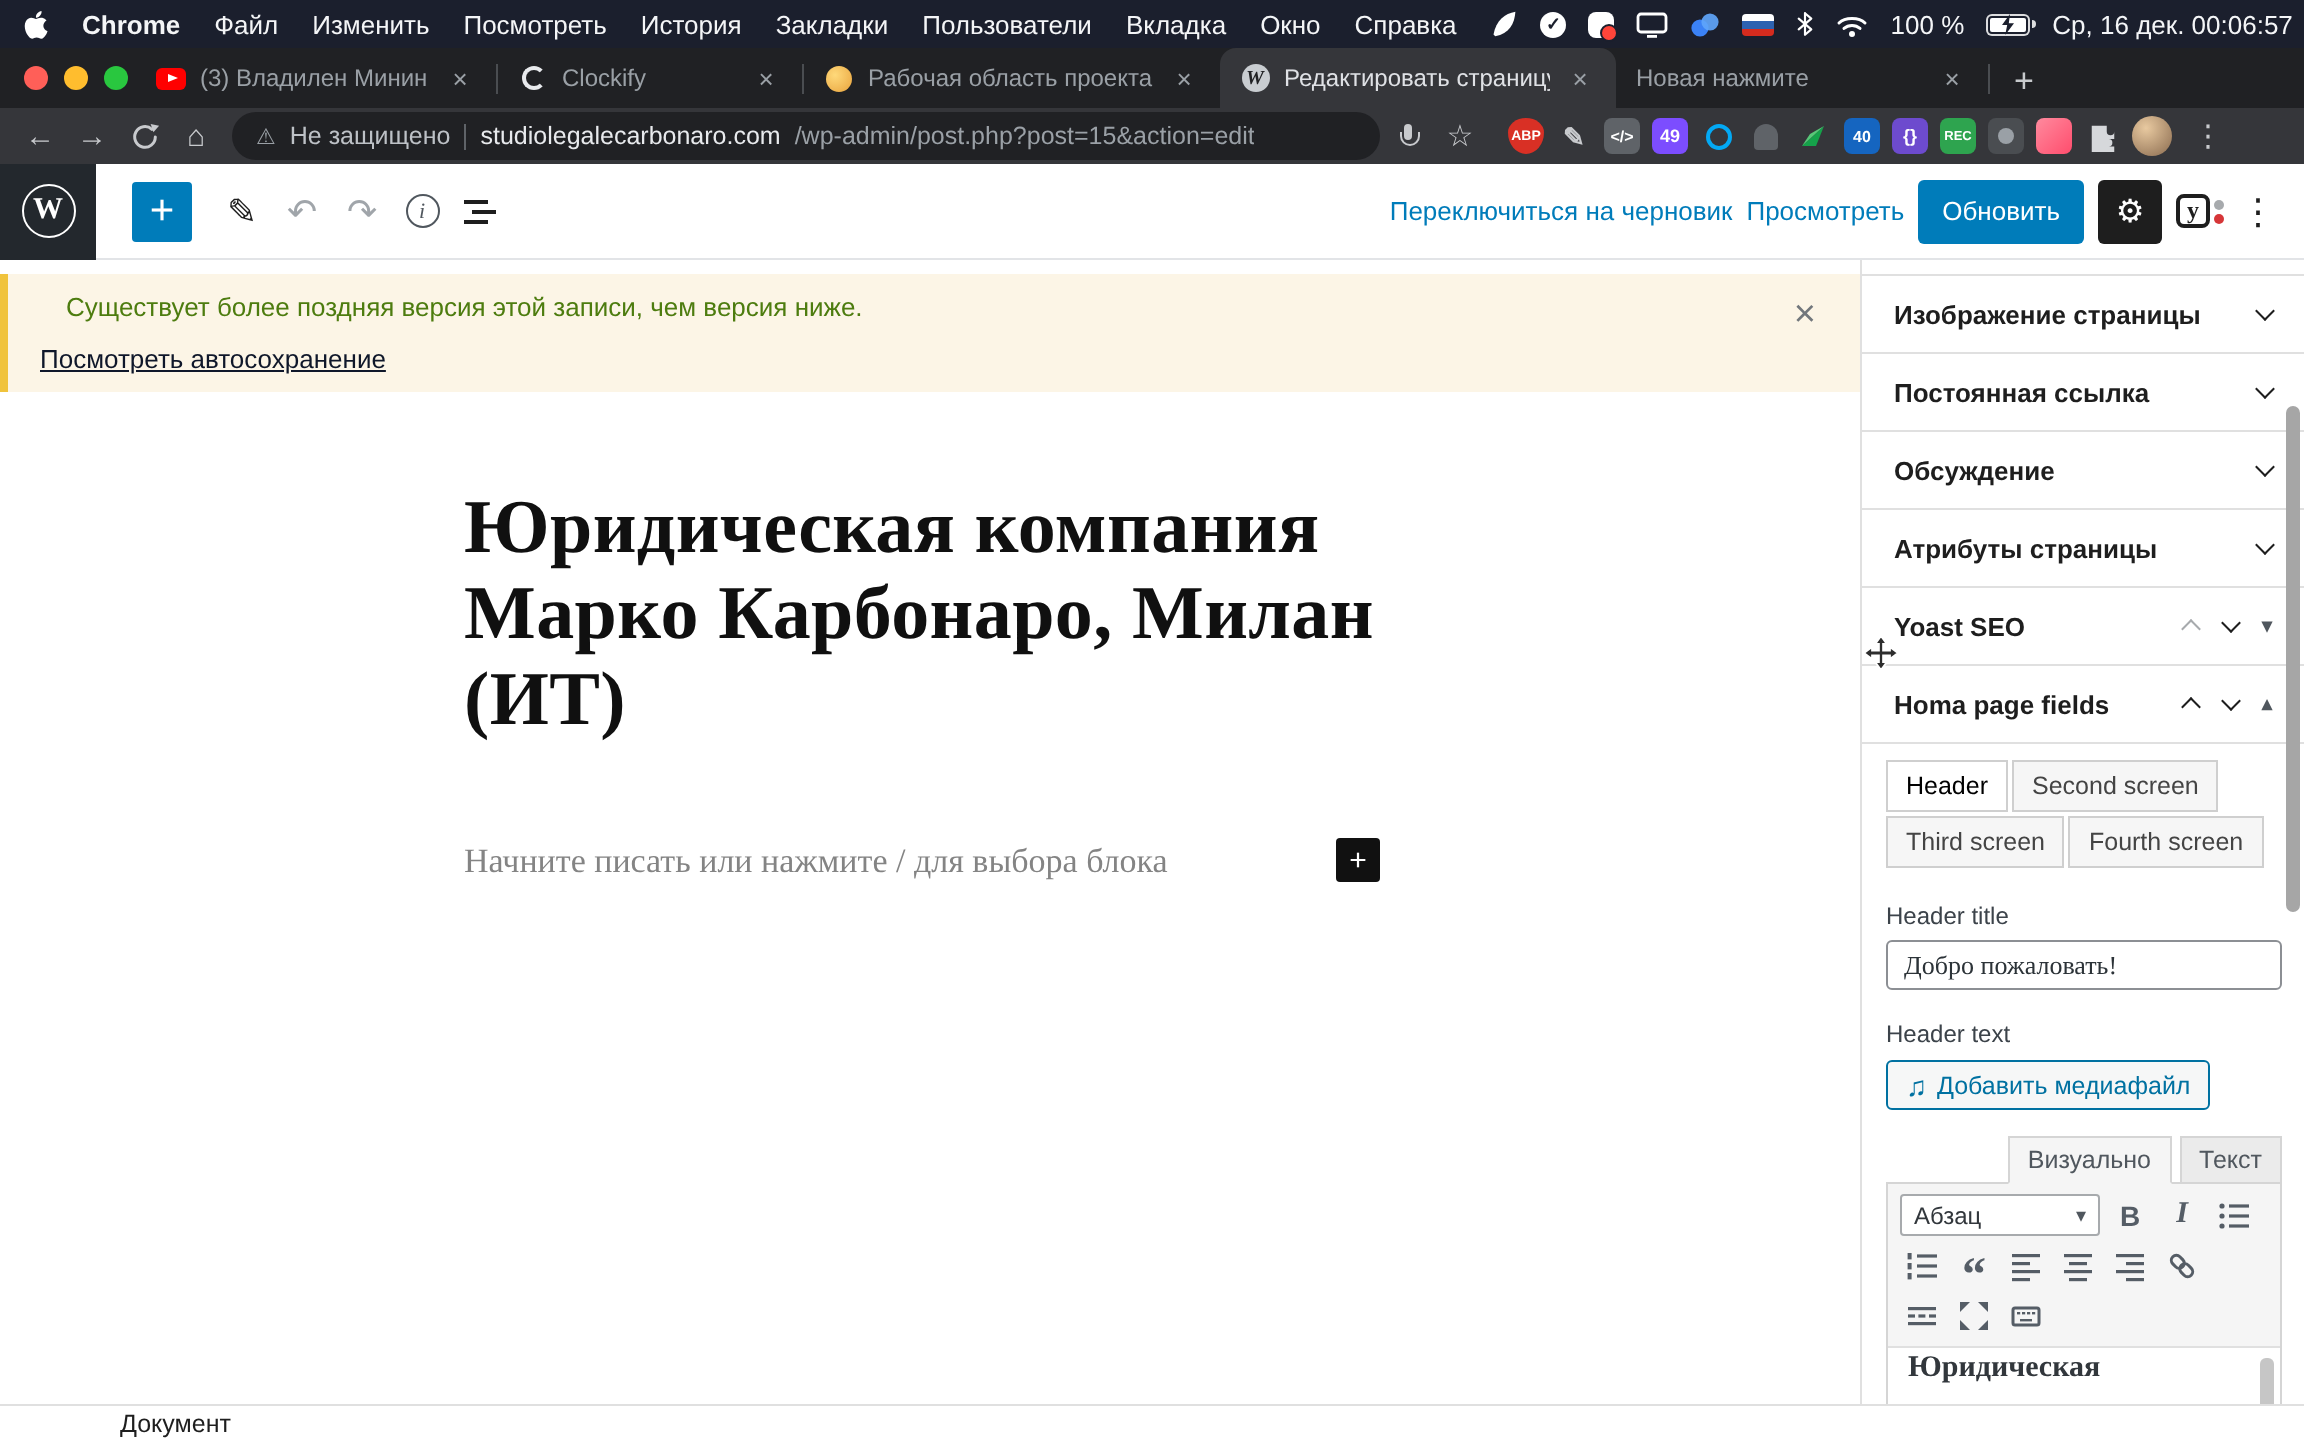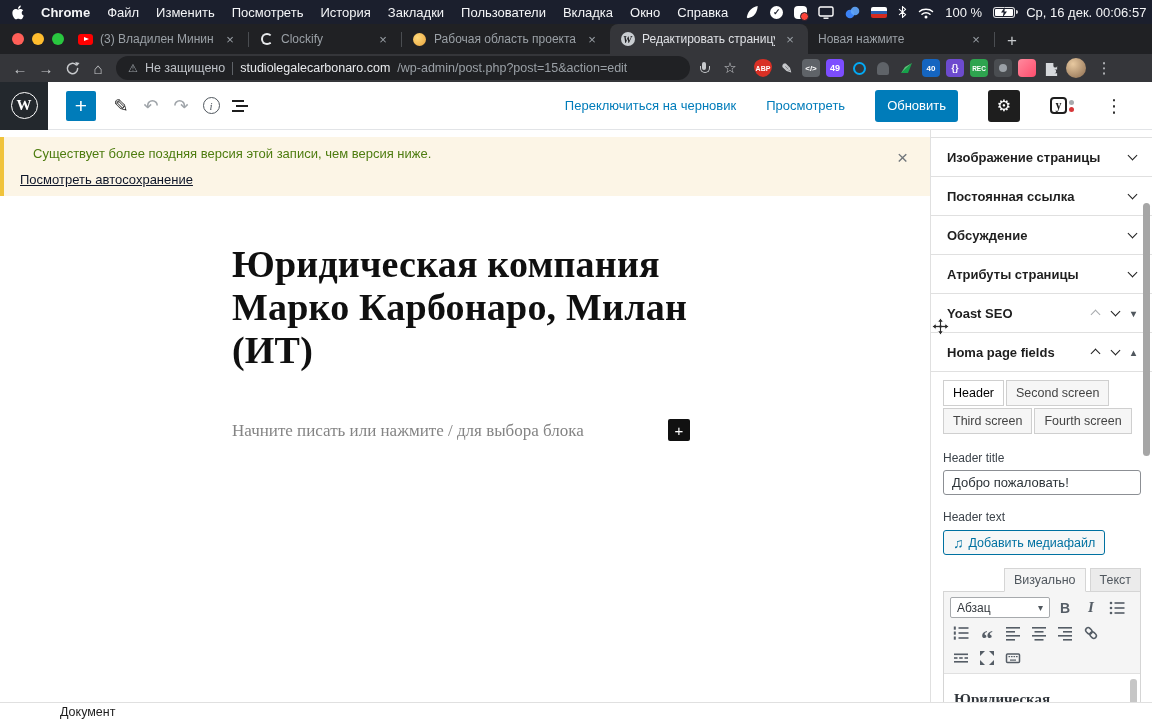--- a/index.html
+++ b/index.html
@@ -57,21 +57,21 @@
   
   .wpheader{position:absolute;left:0;top:82px;width:1152px;height:48px;background:#fff;border-bottom:1px solid #e2e4e7;display:flex;align-items:center;z-index:10}
   .wplogo{width:48px;height:48px;background:#23282d;display:flex;align-items:center;justify-content:center;flex:none}
   .wplogo i{width:27px;height:27px;border:1.6px solid #fff;border-radius:50%;color:#fff;font-family:"Liberation Serif",serif;font-style:normal;font-weight:700;font-size:15px;display:flex;align-items:center;justify-content:center}
   .addbtn{width:30px;height:30px;background:#007cba;border-radius:2px;color:#fff;font-size:21px;display:flex;align-items:center;justify-content:center;margin-left:18px;flex:none}
   .hic{width:30px;height:30px;display:flex;align-items:center;justify-content:center;font-size:18px;color:#1e1e1e;flex:none}
   .hic.dim{color:#a0a5aa}
   .infoc{width:17px;height:17px;border:1.6px solid #50575e;border-radius:50%;color:#50575e;font-size:11px;font-family:"Liberation Serif",serif;display:flex;align-items:center;justify-content:center}
   .lview{width:18px;height:12px;position:relative}
   .lview::before{content:"";position:absolute;left:0;top:0;width:12px;height:2px;background:#1e1e1e;box-shadow:4px 5px 0 #1e1e1e,0 10px 0 #1e1e1e}
-  .hright{margin-left:auto;display:flex;align-items:center;gap:30px;padding-right:28px}
+  .hright{margin-left:auto;display:flex;align-items:center;gap:7px;padding-right:13px}
   .hlink{color:#007cba;font-size:13px;white-space:nowrap;cursor:pointer}
   .updatebtn{height:32px;background:#007cba;border-radius:3px;color:#fff;font-size:13px;display:flex;align-items:center;padding:0 12px;cursor:pointer}
   .gearbtn{width:32px;height:32px;background:#1e1e1e;border-radius:3px;color:#fff;font-size:16px;display:flex;align-items:center;justify-content:center}
   .yoast{display:flex;align-items:center;gap:2px}
   .yoast b{width:17px;height:17px;border:2px solid #1e1e1e;border-radius:4px;font-family:"Liberation Serif",serif;font-size:12px;display:flex;align-items:center;justify-content:center;color:#1e1e1e}
   .ydots{display:flex;flex-direction:column;gap:2px}
   .ydots i{width:5px;height:5px;border-radius:50%}
 
   
   .canvas{position:absolute;left:0;top:130px;width:930px;height:572px;background:#fff}
@@ -92,36 +92,36 @@
   .chev{width:7px;height:7px;border-right:1.6px solid #1e1e1e;border-bottom:1.6px solid #1e1e1e;transform:rotate(45deg);margin-top:-3px}
   .chev.up{transform:rotate(-135deg);margin-top:3px}
   .chev.gray{border-color:#a7aaad}
   .sortbtns{display:flex;align-items:center;gap:13px;margin-right:12px}
   .tri{font-size:10px;color:#50575e}
   .homa-body{position:absolute;left:0;top:242px;width:222px;padding:8px 12px 0 12px}
   .acftabs{display:flex;flex-wrap:wrap}
   .acftab{padding:5px 9px;font-size:12.5px;color:#444;background:#f6f6f6;border:1px solid #cfcfcf;margin:0 2px 2px 0;white-space:nowrap;cursor:pointer}
   .acftab.active{background:#fff;font-weight:400;color:#000}
   .flabel{font-size:12px;color:#3c434a;margin-top:15px}
-  .finput{width:100%;height:25px;border:1px solid #8c8f94;border-radius:3px;margin-top:5px;padding:0 8px;font-size:13px;color:#2c3338;font-family:Liberation Sans, sans-serif;background:#fff}
+  .finput{width:100%;height:25px;border:1px solid #8c8f94;border-radius:3px;margin-top:5px;padding:0 8px;font-size:13px;color:#2c3338;font-family:Liberation Serif, serif;background:#fff}
   .mediabtn{display:inline-flex;align-items:center;gap:5px;height:25px;padding:0 9px;margin-top:6px;border:1px solid #0071a1;border-radius:3px;color:#0071a1;font-size:12.5px;background:#f6f7f7;cursor:pointer}
   .modetabs{display:flex;justify-content:flex-end;margin-top:13px;position:relative;z-index:2}
   .mtab{padding:4px 9px;font-size:12.5px;color:#50575e;background:#ebebeb;border:1px solid #d5d5d5;margin-left:4px;cursor:pointer}
   .mtab.active{background:#f5f5f5;border-bottom-color:#f5f5f5}
   .mcebox{border:1px solid #d5d5d5;margin-top:-1px}
   .mcetb{background:#f5f5f5;padding:5px 6px 2px 6px}
   .mcerow{display:flex;align-items:center;gap:4px;margin-bottom:5px}
   .fmtsel{width:100px;height:21px;background:#fff;border:1px solid #a7aaad;border-radius:2px;font-size:12px;color:#32373c;display:flex;align-items:center;justify-content:space-between;padding:0 6px;cursor:pointer}
   .mceic{width:22px;height:20px;display:flex;align-items:center;justify-content:center;color:#555d66;cursor:pointer;flex:none}
   .mceic svg{stroke:#555d66;fill:none;stroke-width:1.5}
   .mceic .fillic{fill:#555d66;stroke:none}
   .mceB{font-weight:700;font-size:14px}
   .mceI{font-family:"Liberation Serif",serif;font-style:italic;font-size:15px;font-weight:700}
   .mceQ{font-family:"Liberation Serif",serif;font-size:24px;font-weight:700;line-height:10px;padding-top:10px}
-  .mcecontent{background:#fff;border-top:1px solid #e0e0e0;height:46px;position:relative;padding:16px 10px}
+  .mcecontent{background:#fff;border-top:1px solid #e0e0e0;height:46px;position:relative;padding:1px 10px}
   .mcecontent b{font-family:"Liberation Serif",serif;font-size:15px;color:#32373c}
   .mcescroll{position:absolute;right:3px;top:5px;width:7px;height:34px;background:#c6c6c6;border-radius:3px}
   .sbscroll{position:absolute;left:1143px;top:203px;width:7px;height:253px;background:#a6a6a6;border-radius:4px;z-index:40}
 
   
   .wfooter{position:absolute;left:0;top:702px;width:1152px;height:18px;background:#fff;border-top:1px solid #e0e0e0;display:flex;align-items:center;padding-left:60px;font-size:12.5px;color:#1e1e1e}
   .cursor-move{position:absolute;left:932px;top:318px;z-index:60;pointer-events:none}
 </style>
 </head>
 <body>

